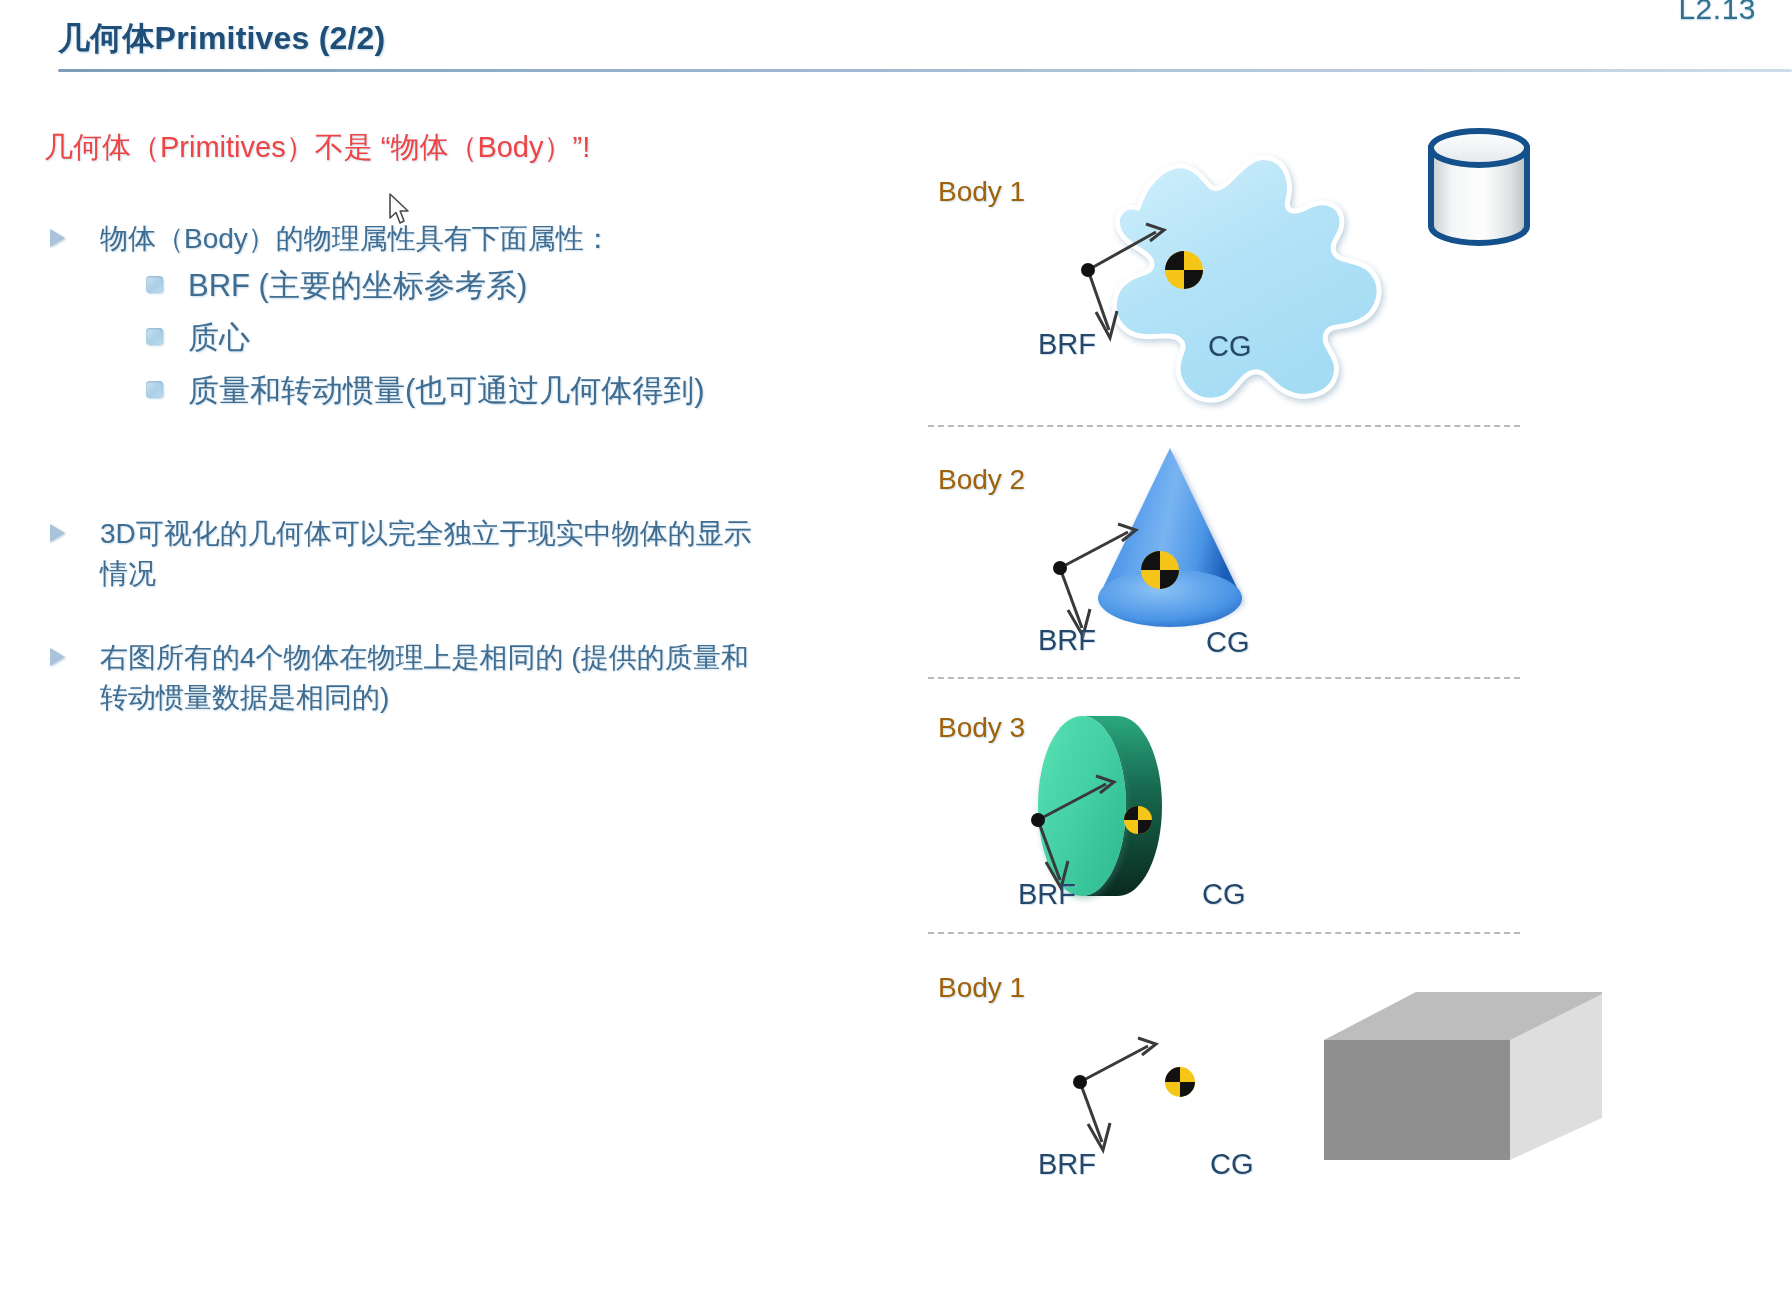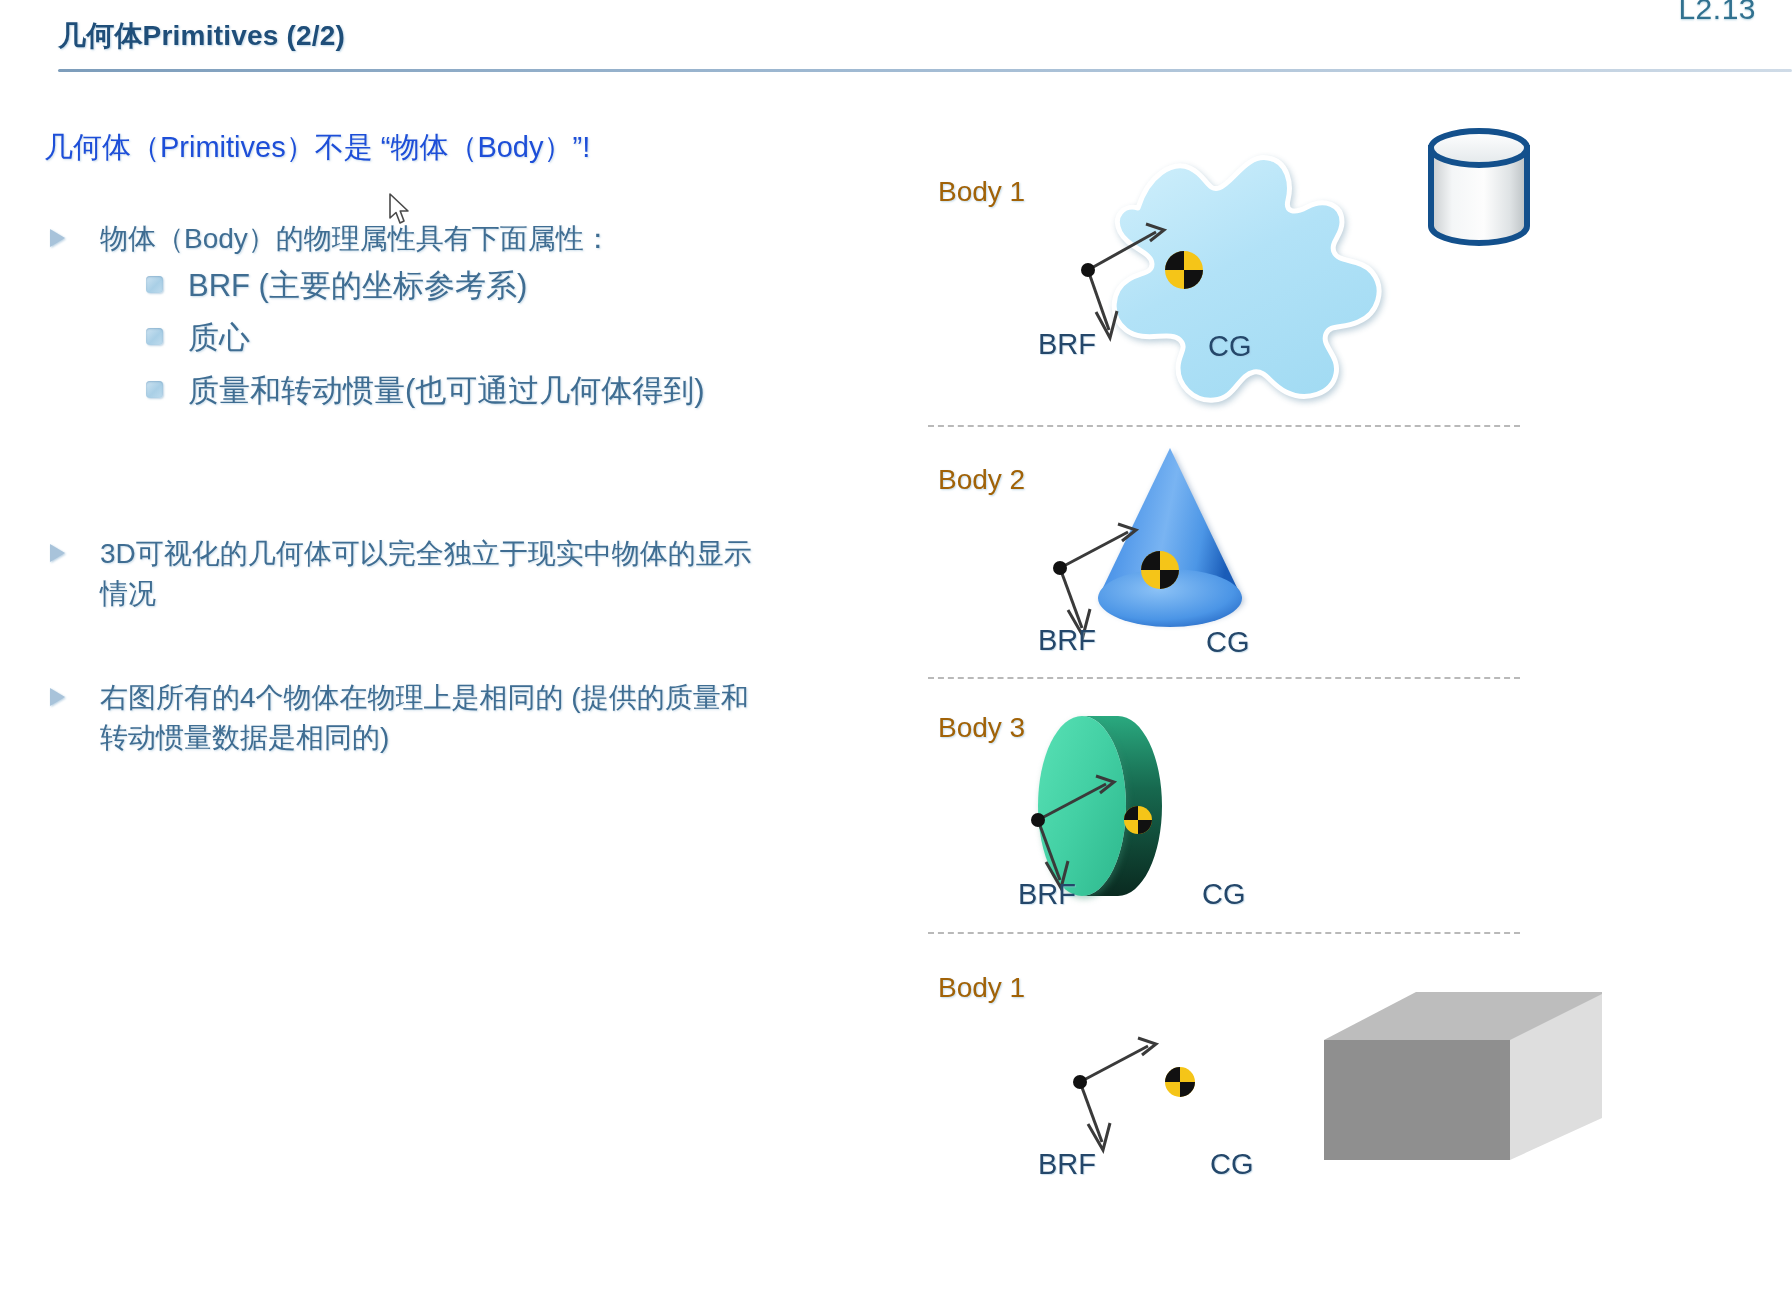--- a/index.html
+++ b/index.html
@@ -13,40 +13,40 @@
   .slide{position:absolute;inset:0;background:#fff;}
 
   
   .page-code{
     position:absolute;right:36px;top:-8px;
     font-size:30px;color:#31718f;letter-spacing:0.5px;
     text-shadow:0 1px 2px rgba(120,175,200,.55);
   }
   .title{
     position:absolute;left:58px;top:17px;
-    font-size:28px;font-weight:bold;color:#1f4e79;
+    font-size:32px;font-weight:bold;color:#1f4e79;
     letter-spacing:.2px;
     text-shadow:1px 1px 2px rgba(140,180,210,.55);
     white-space:nowrap;
   }
   .title-rule{
     position:absolute;left:58px;top:69px;width:1734px;height:3px;
     background:linear-gradient(to right,#7d9dbb 0%,#9fb9d2 45%,#cfdbe7 100%);
     border-radius:2px;
   }
 
   
   .body-col{position:absolute;left:44px;top:128px;width:830px;}
   .lead{
-    font-size:29px;color:#1d4ed8;line-height:1.35;
+    font-size:29px;color:#ef4444;line-height:1.35;
     text-shadow:1px 1px 2px rgba(150,185,212,.5);
     margin:0 0 52px 0;
   }
   .bullet{
-    position:relative;padding-left:56px;margin-bottom:10px;margin-top:20px;
+    position:relative;padding-left:56px;margin-bottom:10px;
   }
   .bullet > .tri{
     position:absolute;left:6px;top:10px;
     width:0;height:0;
     border-left:15px solid #a8c3da;
     border-top:9px solid transparent;
     border-bottom:9px solid transparent;
     filter:drop-shadow(1px 1px 1px rgba(150,185,212,.7));
   }
   .bullet .btext{

